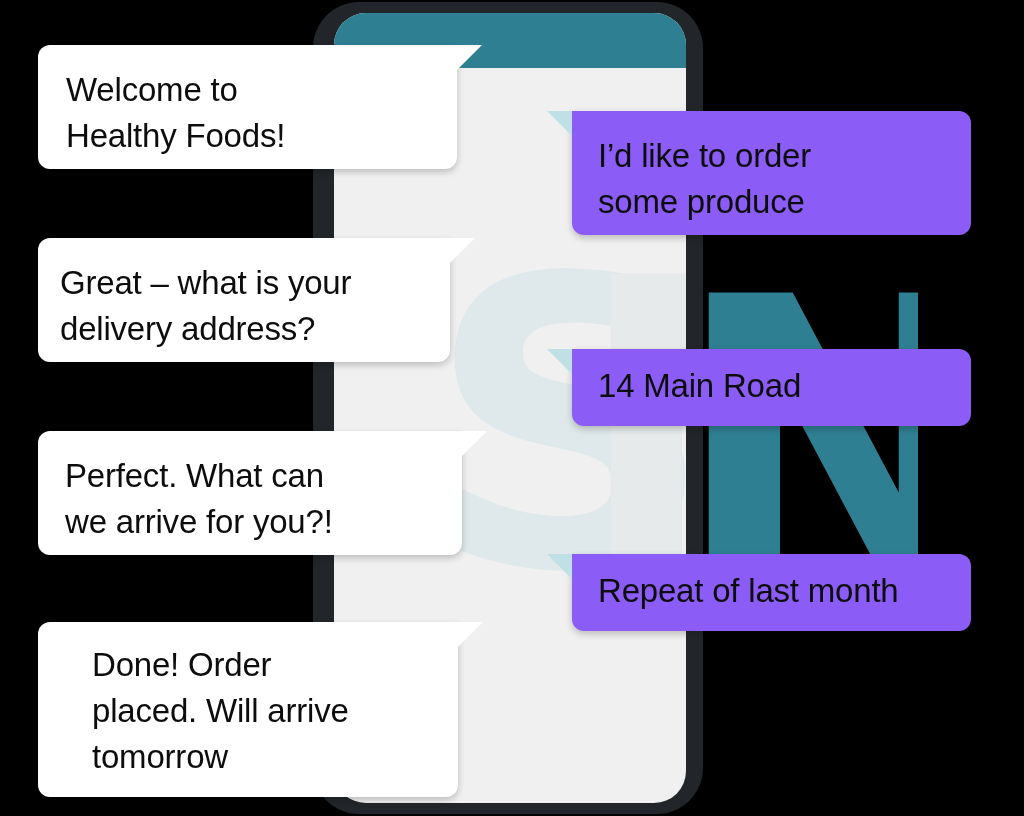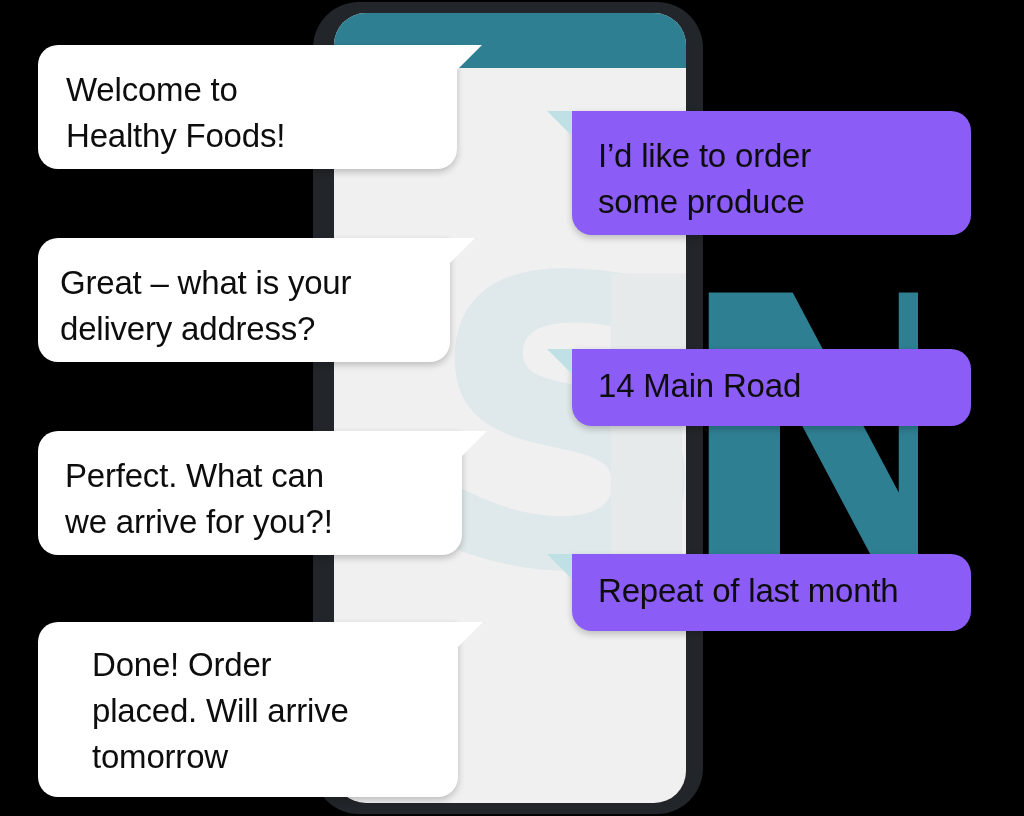--- a/index.html
+++ b/index.html
@@ -91,21 +91,21 @@
     font-family: "DejaVu Sans", sans-serif;
     font-weight: 700;
     line-height: 1;
     color: #2f7f92;
   }
 
   
   .bubble {
     position: absolute;
     box-sizing: border-box;
-    border-radius: 20px;
+    border-radius: 12px;
     color: #0d0d0d;
     font-family: "Liberation Sans", sans-serif;
     font-size: 33px;
     line-height: 46px;
     letter-spacing: -0.2px;
     white-space: pre-line;
     box-shadow: 0 3px 7px rgba(0,0,0,0.22);
   }
   .bubble.bot {
     background: #ffffff;

